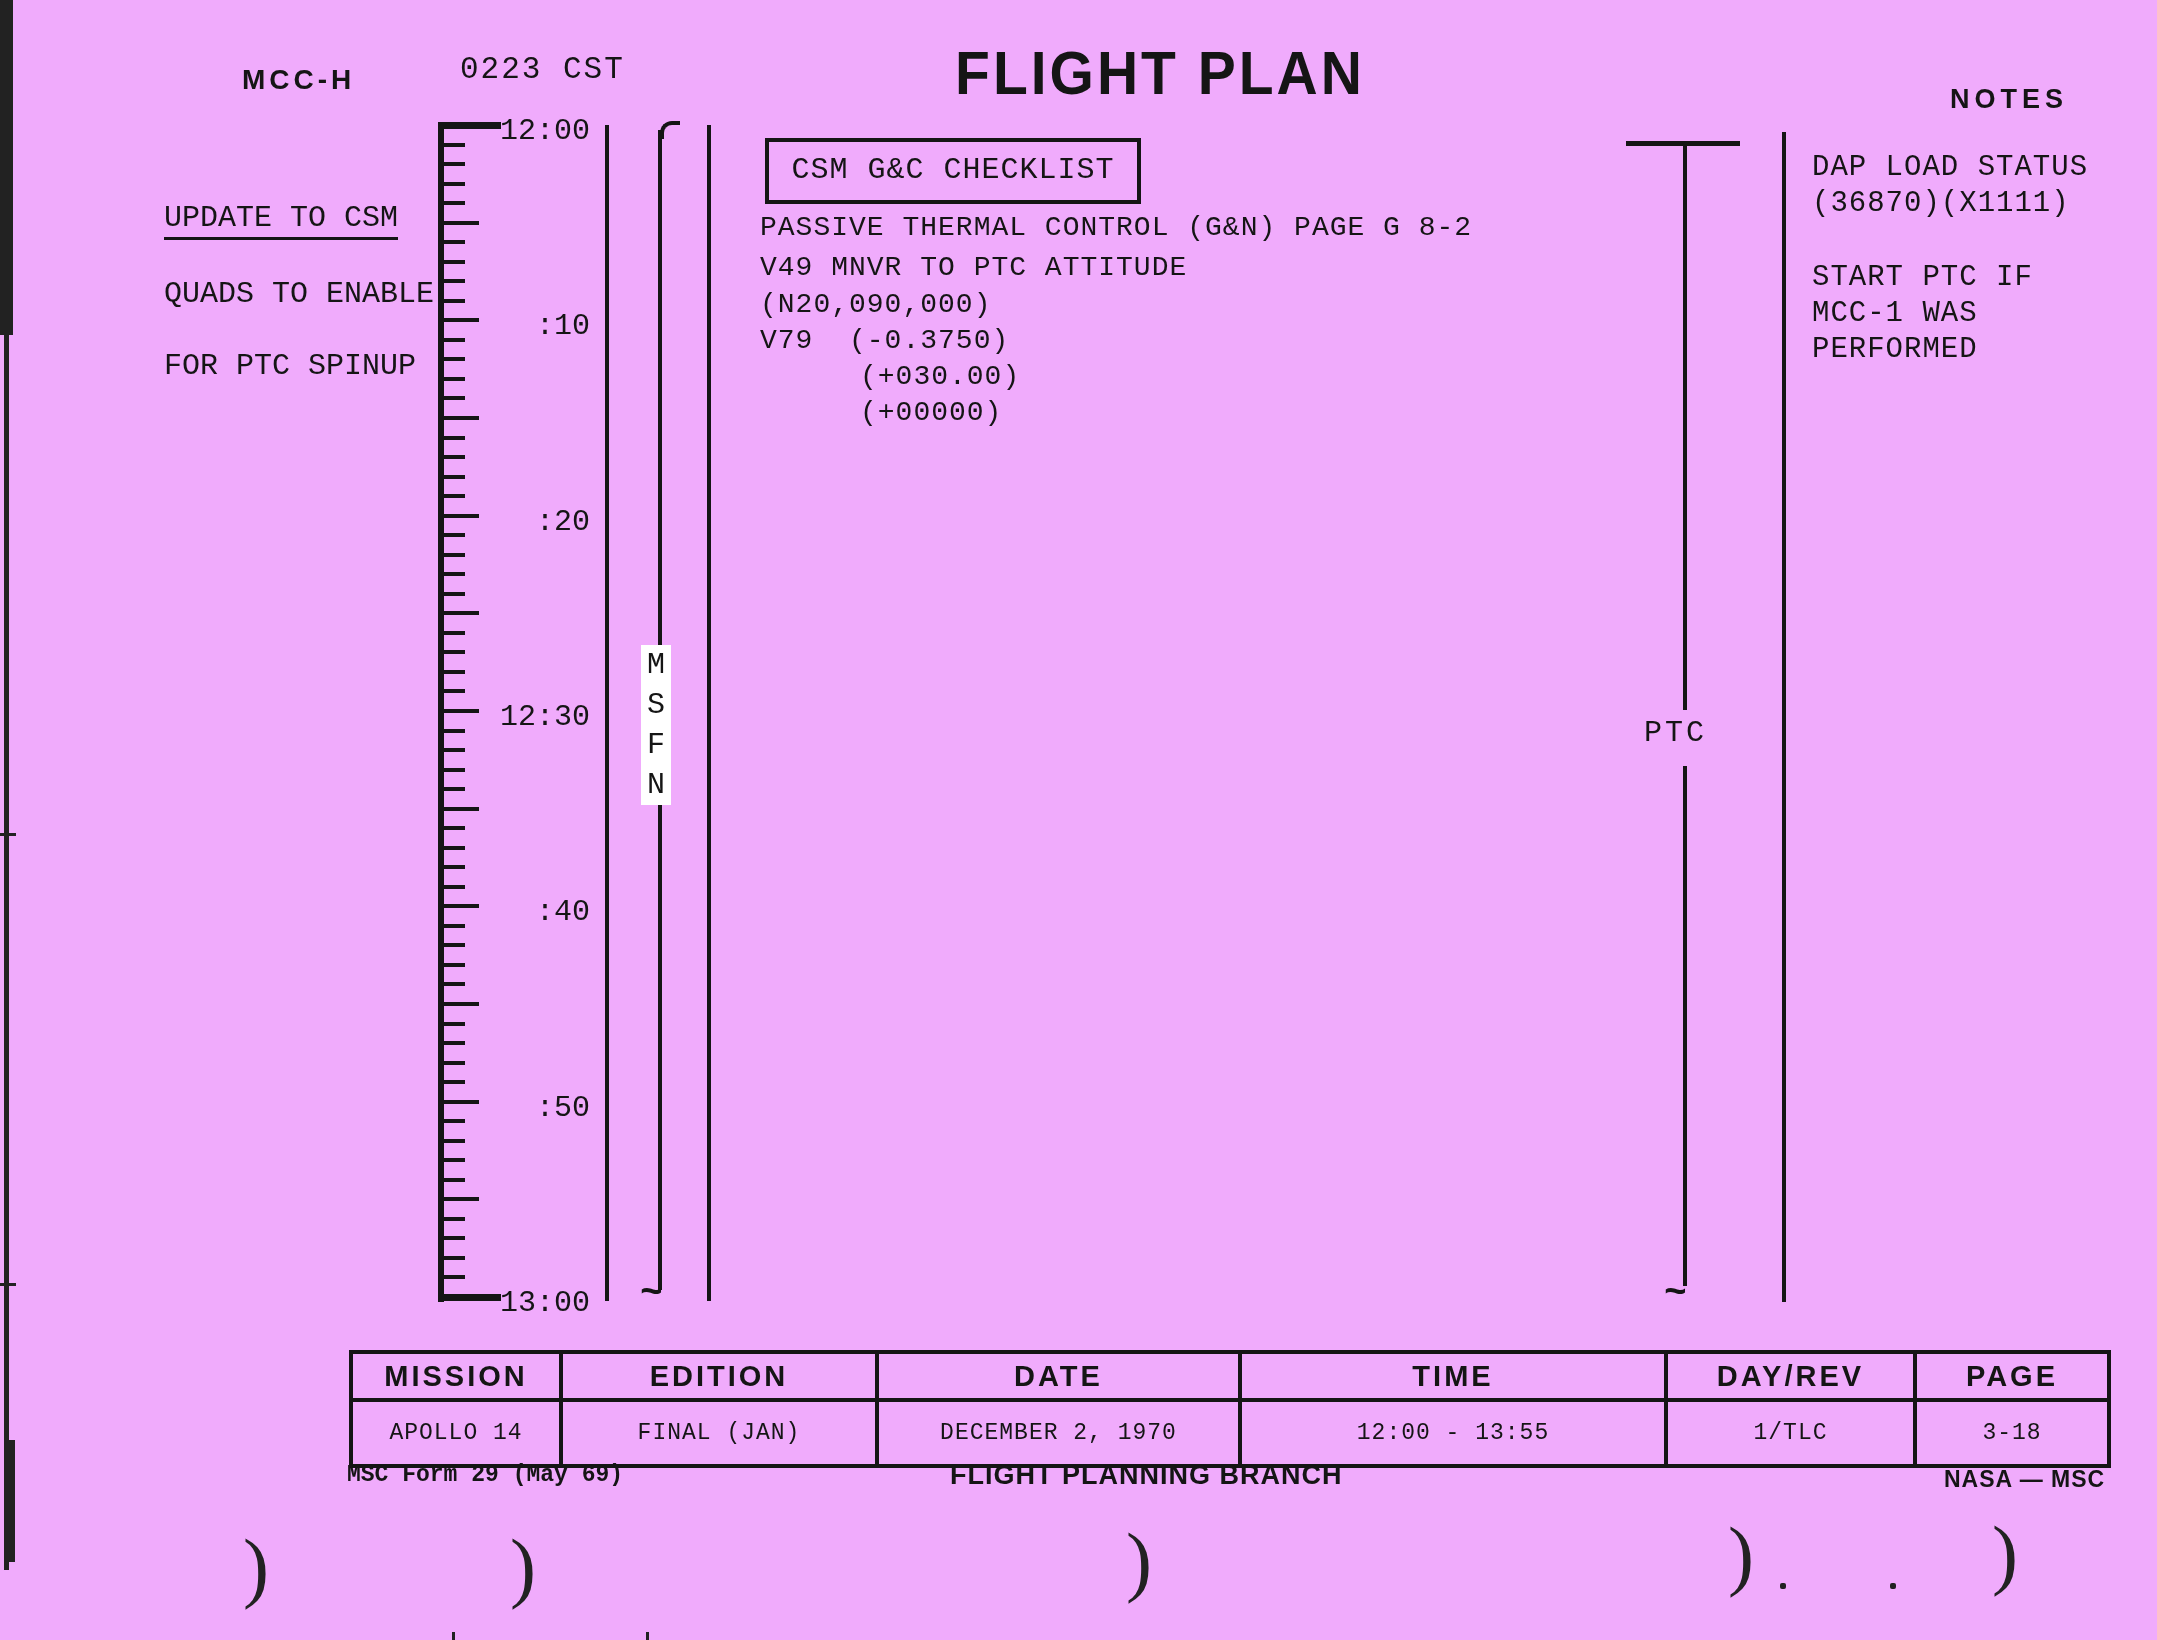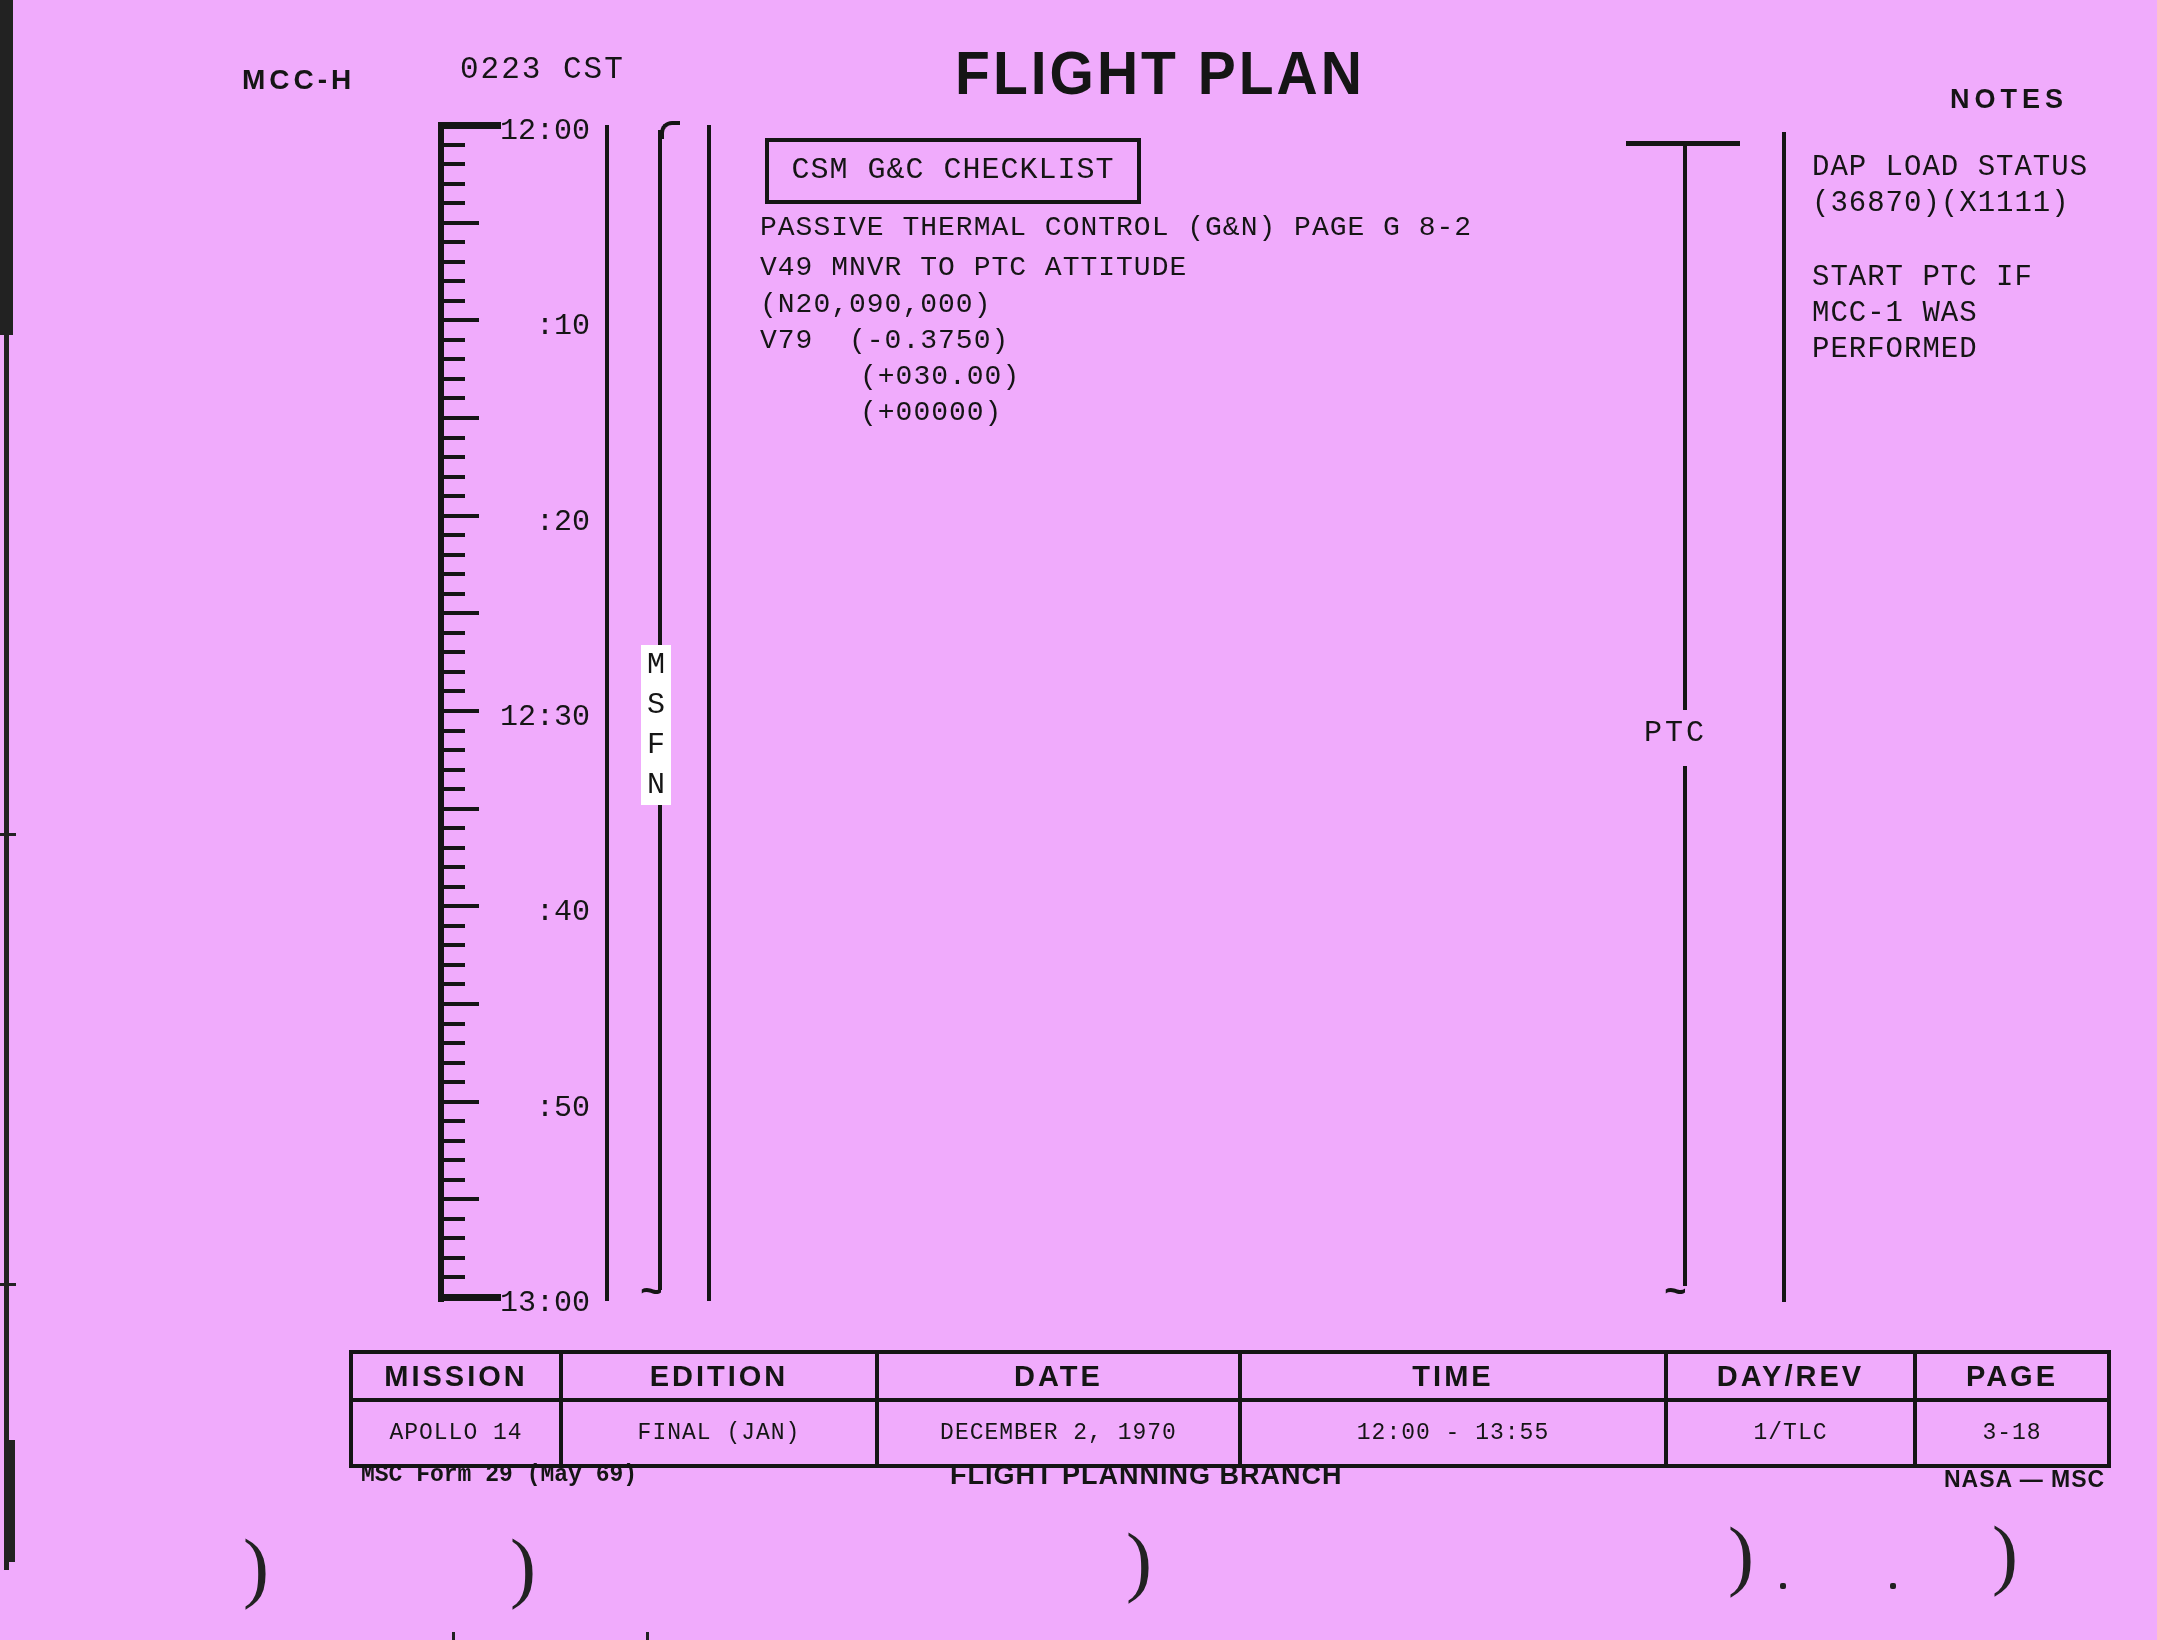--- a/index.html
+++ b/index.html
@@ -37,38 +37,43 @@
   .ptc-label{left:1644px;top:716px;font-size:30px;letter-spacing:3px;}
   
   .nsep{left:1782px;top:132px;height:1170px;}
   .nl{position:absolute;left:1812px;font-size:29px;white-space:pre;letter-spacing:1px;}
   
   table.ft{position:absolute;left:349px;top:1350px;border-collapse:collapse;table-layout:fixed;}
   table.ft td{border:4px solid #151515;text-align:center;padding:0;overflow:hidden;}
   table.ft .h td{height:44px;font-family:"Liberation Sans","DejaVu Sans",sans-serif;font-weight:bold;
                  font-size:29px;letter-spacing:3px;}
   table.ft .v td{height:62px;font-size:23px;letter-spacing:1px;}
-  .form-id{left:361px;top:1462px;font-size:23px;font-weight:bold;}
+  .form-id{left:347px;top:1462px;font-size:23px;font-weight:bold;}
   .branch{left:950px;top:1460px;font-weight:bold;font-size:27px;letter-spacing:1px;}
   .agency{left:1944px;top:1466px;font-weight:bold;font-size:23px;letter-spacing:1px;}
   
   .paren{position:absolute;font-family:"Liberation Serif","DejaVu Serif",serif;font-size:78px;color:#222;}
   .dot{position:absolute;background:#222;width:6px;height:6px;border-radius:2px;}
   .edgemark{position:absolute;background:#222;}
 </style>
 </head>
 <body>
 
 <div id="page">
 
   <div class="abs mono station" style="font-family:'Liberation Sans',sans-serif;">MCC-H</div>
   <div class="abs mono timeref">0223 CST</div>
   <div class="abs sans title">FLIGHT PLAN</div>
   <div class="abs sans notes-hdr">NOTES</div>
 
+  <div class="abs left-note">
+    <span class="u">UPDATE TO CSM</span><br>
+    <span>QUADS TO ENABLE</span><br>
+    <span>FOR PTC SPINUP</span>
+  </div>
 
   <div class="abs ink spine"></div>
   <div>
       <div class="tick" style="left: 443px; width: 58px; height: 7px; top: 121.5px;"></div>
       <div class="tick" style="left: 443px; width: 22px; height: 4px; top: 142.533px;"></div>
       <div class="tick" style="left: 443px; width: 22px; height: 4px; top: 162.067px;"></div>
       <div class="tick" style="left: 443px; width: 22px; height: 4px; top: 181.6px;"></div>
       <div class="tick" style="left: 443px; width: 22px; height: 4px; top: 201.133px;"></div>
       <div class="tick" style="left: 443px; width: 36px; height: 4px; top: 220.667px;"></div>
       <div class="tick" style="left: 443px; width: 22px; height: 4px; top: 240.2px;"></div>

